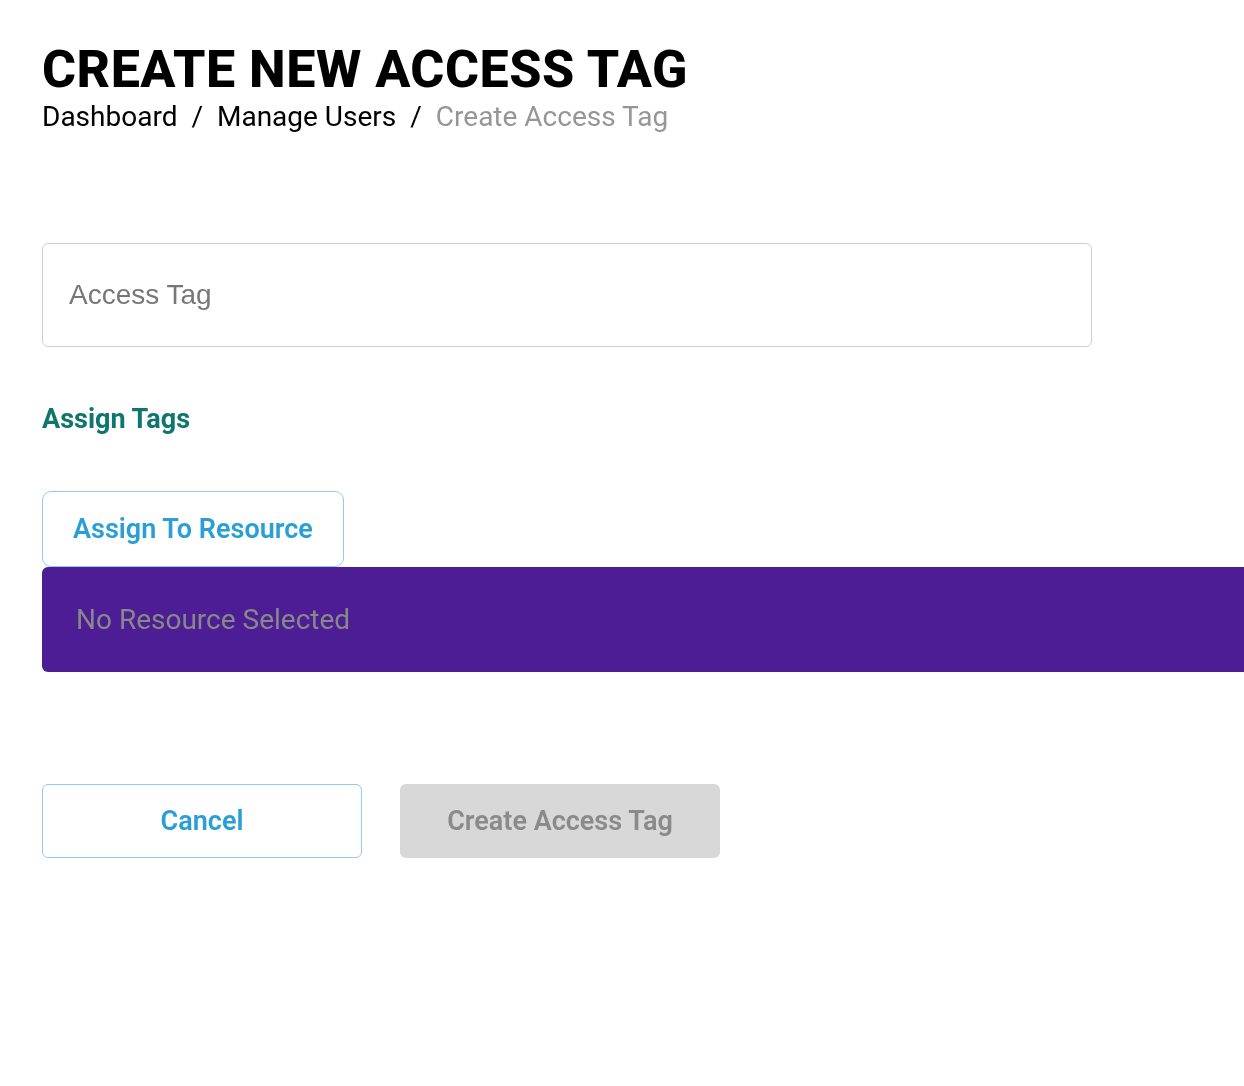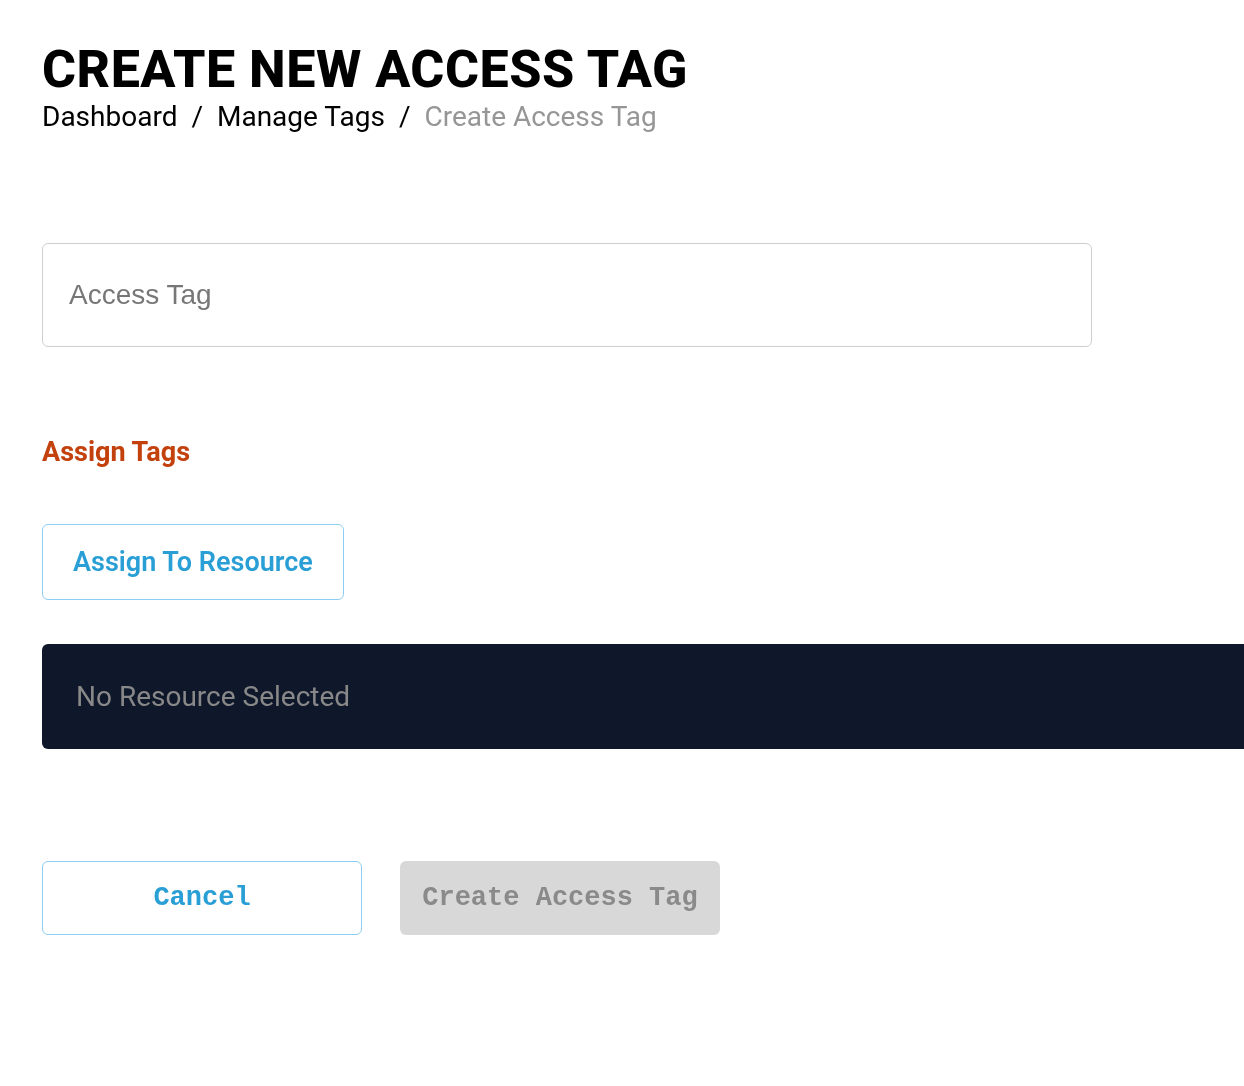--- a/index.html
+++ b/index.html
@@ -54,58 +54,56 @@
       background: #fff;
       outline: none;
       margin-bottom: 56px;
     }
     .form-input::placeholder {
       color: #777;
     }
     .section-title {
       font-size: 27px;
       font-weight: 700;
-      color: #c2410c;
+      color: #0f766e;
       margin-bottom: 56px;
-      margin-top: 33px;
     }
     .btn {
       display: inline-flex;
       align-items: center;
       justify-content: center;
       font-size: 27px;
       font-weight: 600;
       border-radius: 6px;
       cursor: pointer;
       font-family: inherit;
     }
     .btn-outline-primary {
       background: #fff;
       border: 1.5px solid #8ccdf0;
       color: #2a9fd6;
       height: 76px;
       padding: 0 30px;
     }
     .assign-btn {
-      margin-bottom: 44px;
+      border-radius: 9px;
     }
     .resource-status {
-      background: #0f172a;
+      background: #4c1d95;
       border-radius: 6px 0 0 6px;
       padding: 36px 34px;
       font-size: 28px;
       color: #888;
       margin-bottom: 112px;
       width: 1202px;
     }
     .footer-actions {
       display: flex;
       gap: 38px;
       align-items: center;
-      font-family: Liberation Mono, monospace;
     }
     .btn-cancel {
       background: #fff;
       border: 1.5px solid #8ccdf0;
       color: #2a9fd6;
       width: 320px;
       height: 74px;
     }
     .btn-submit {
       background: #d8d8d8;
@@ -119,21 +117,21 @@
 </head>
 <body>
 
 
 
 <h1 class="page-title">CREATE NEW ACCESS TAG</h1>
 
 <nav class="breadcrumb">
   <span class="crumb">Dashboard</span>
   <span class="sep">/</span>
-  <span class="crumb">Manage Tags</span>
+  <span class="crumb">Manage Users</span>
   <span class="sep">/</span>
   <span class="crumb current">Create Access Tag</span>
 </nav>
 
 <input type="text" class="form-input" placeholder="Access Tag" style="">
 
 <div class="section-title">Assign Tags</div>
 
 <button class="btn btn-outline-primary assign-btn">Assign To Resource</button>
 

